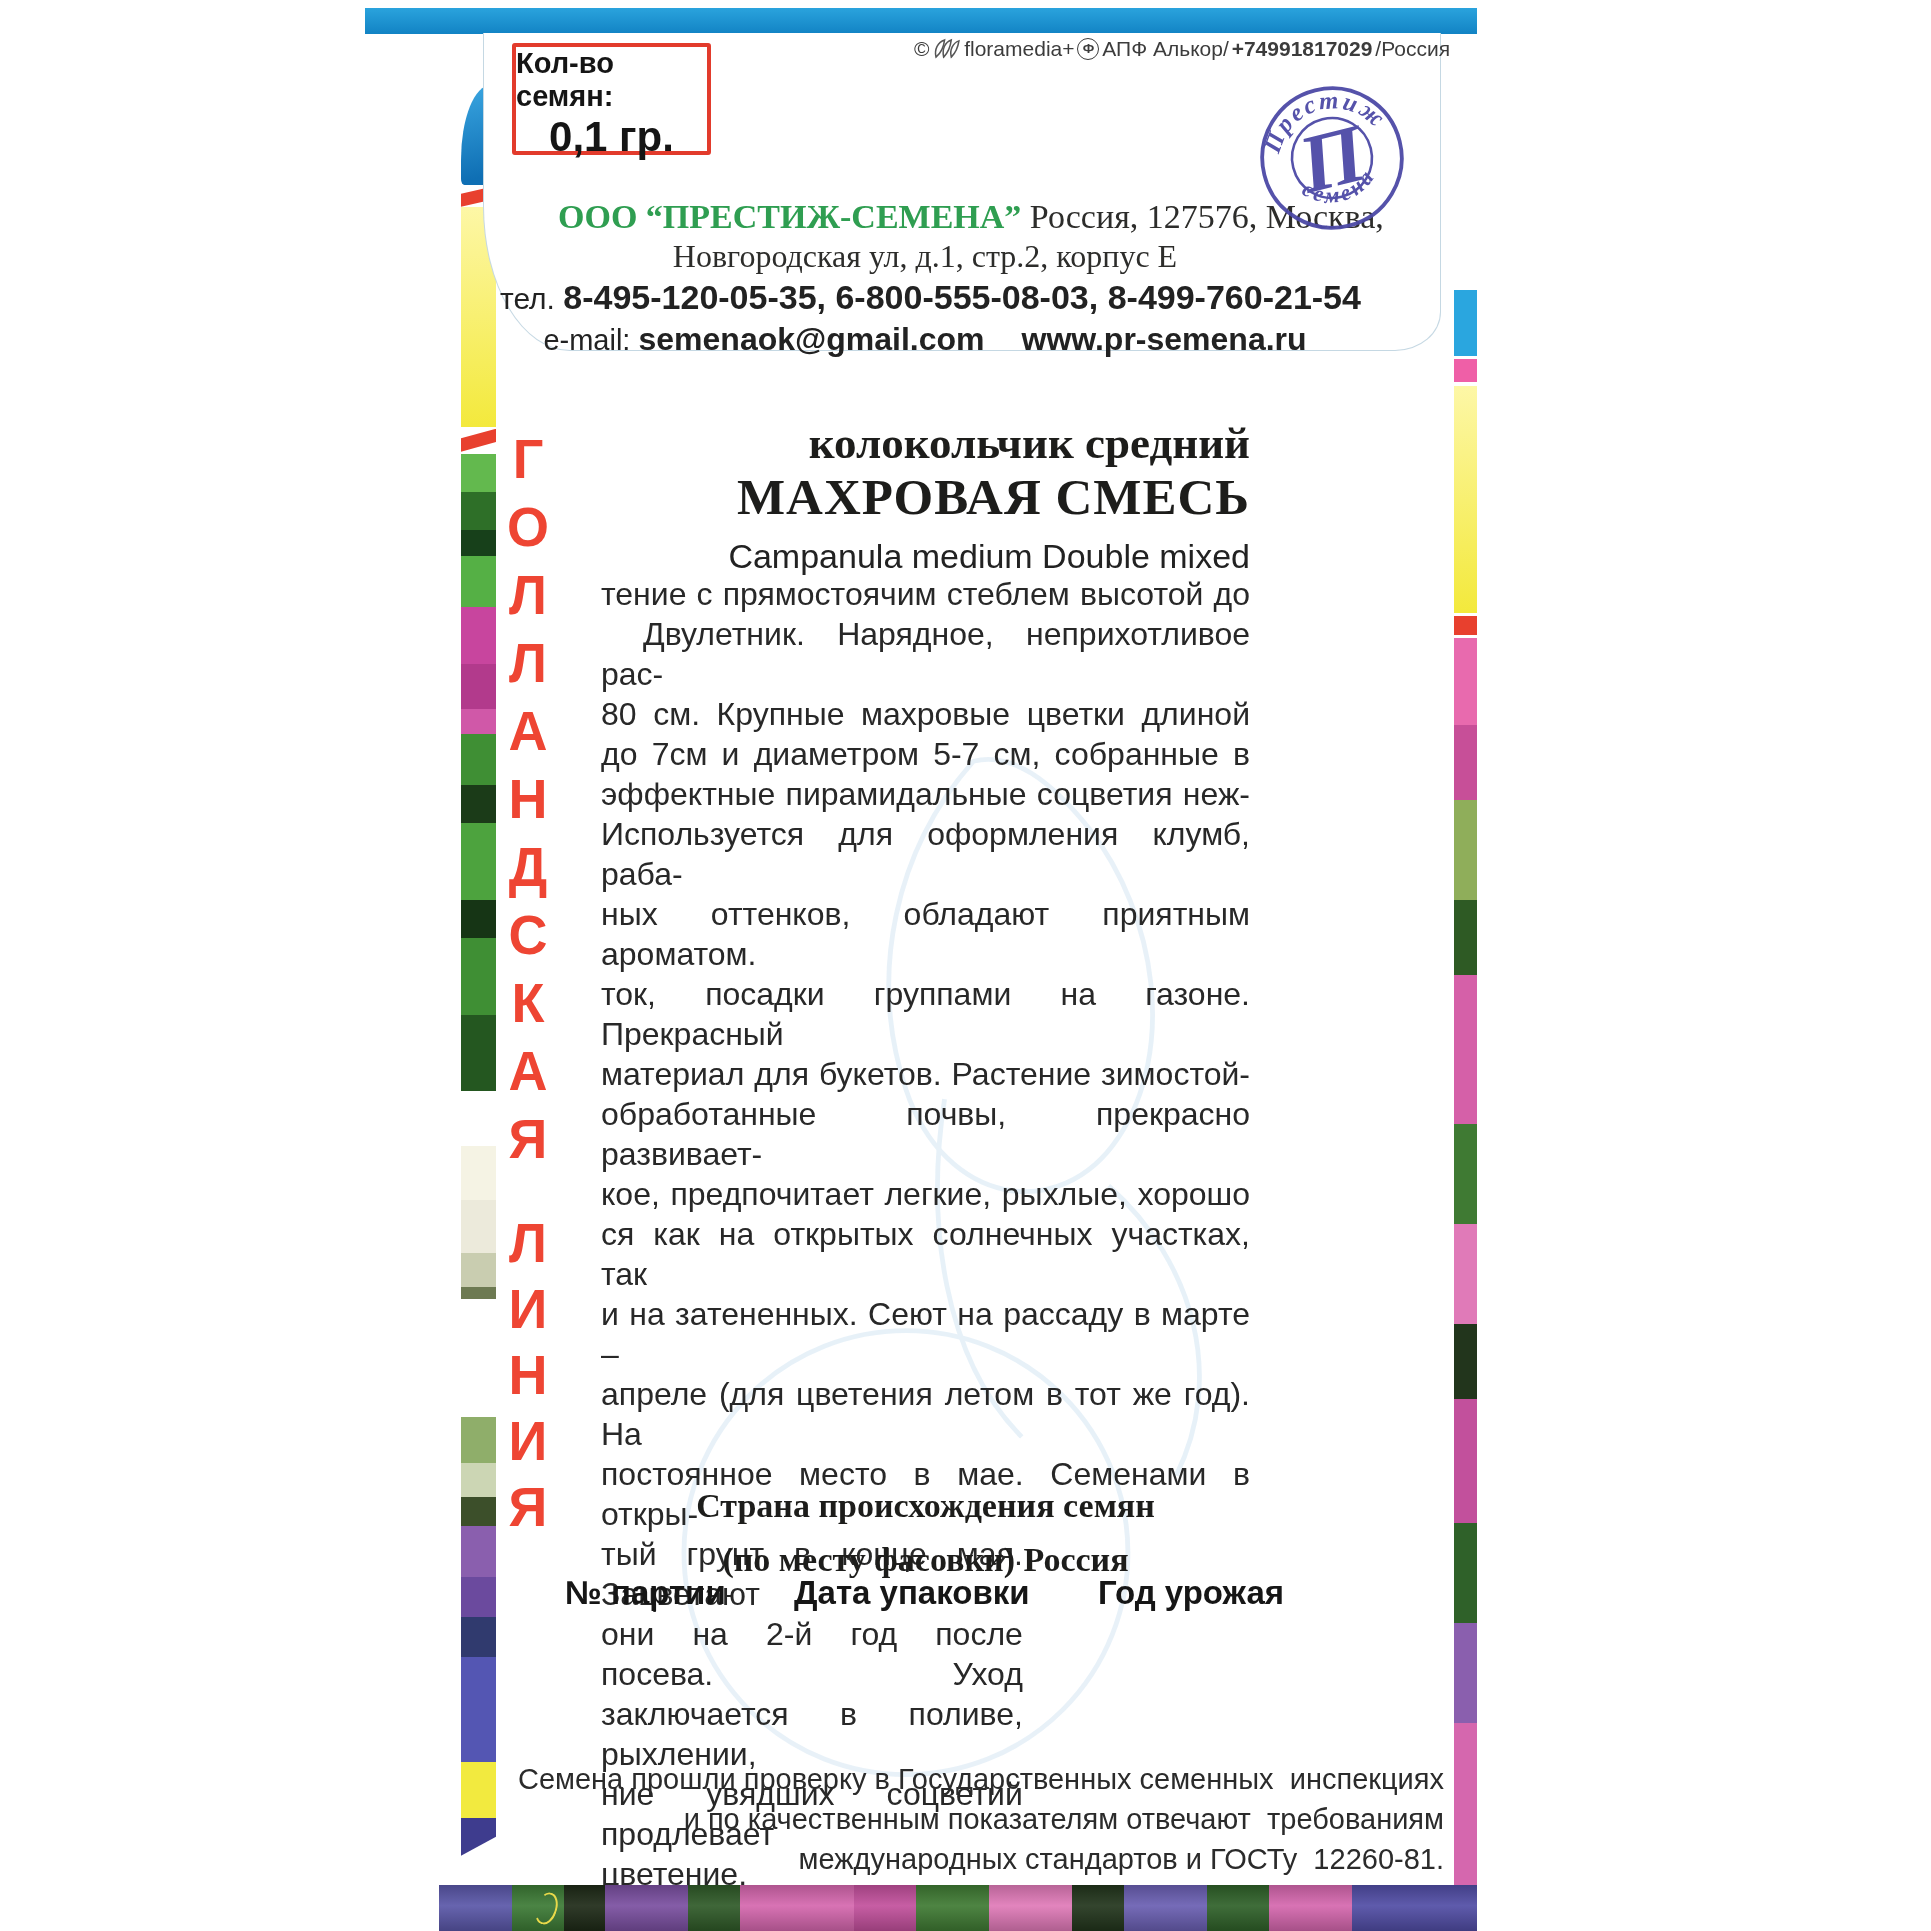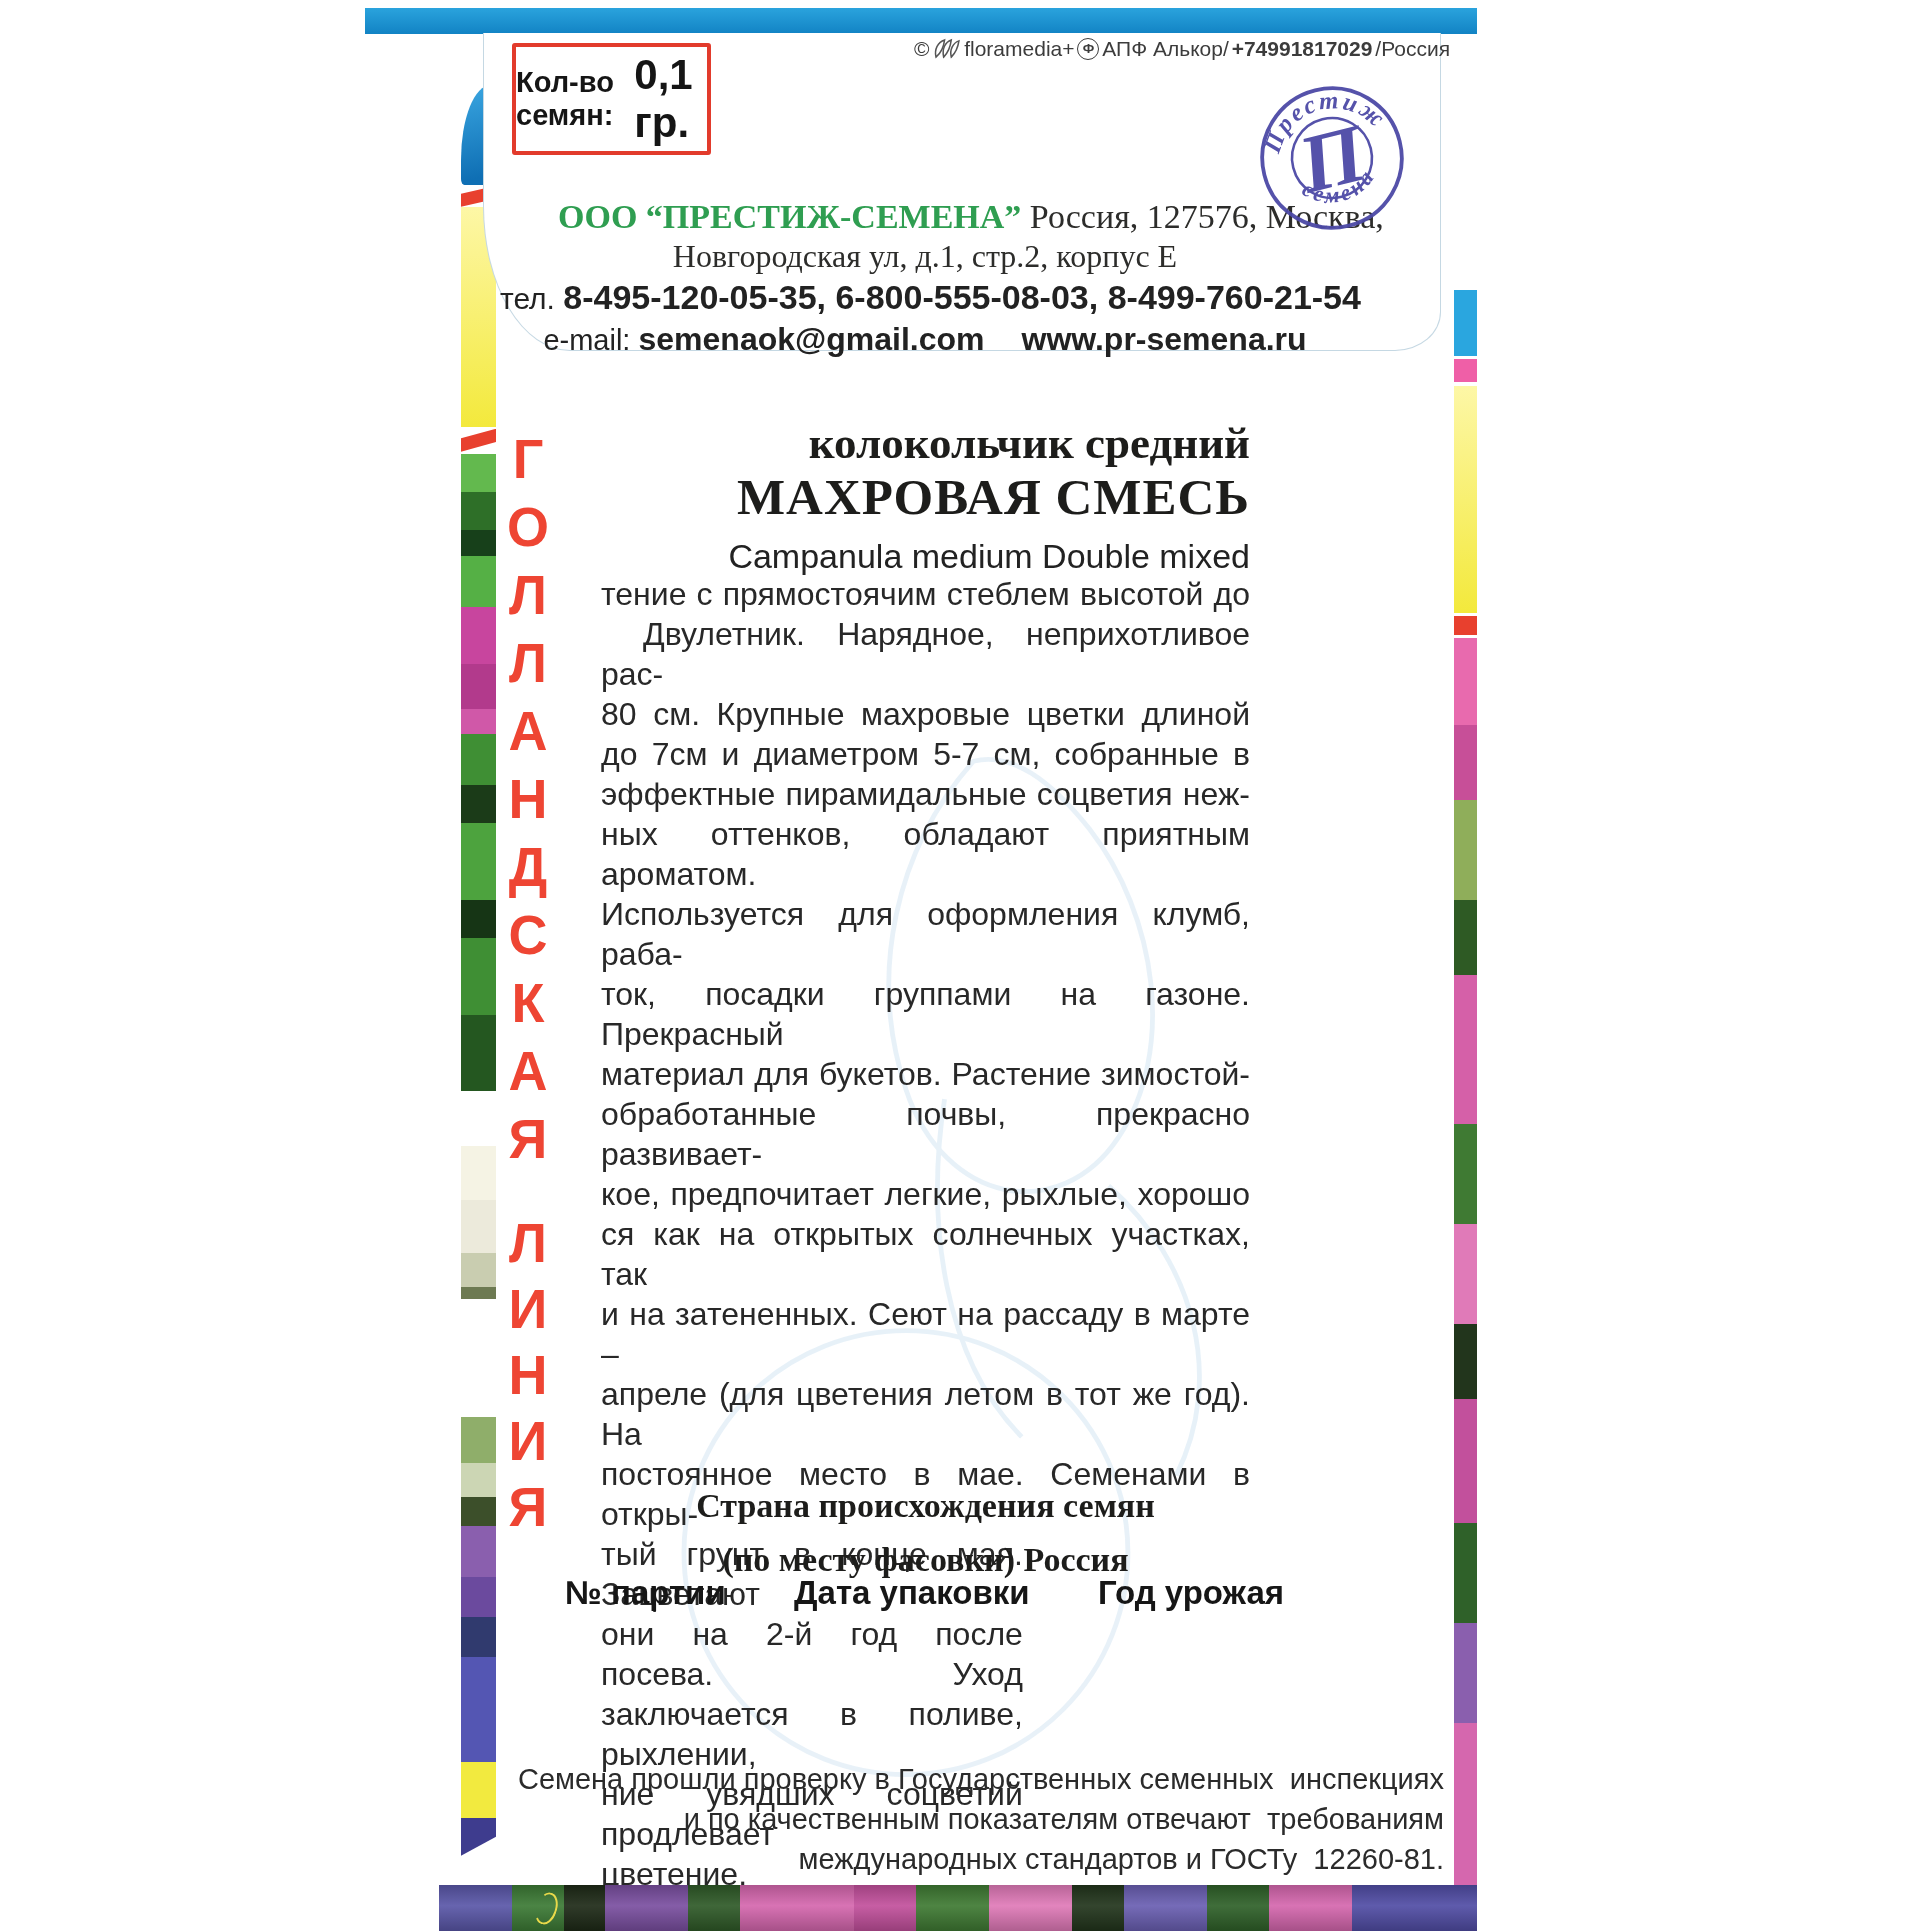--- a/index.html
+++ b/index.html
@@ -17,21 +17,21 @@
                border-radius:0 0 46px 87px / 0 0 39px 145px;}
 
   .credit-line{position:absolute;top:29px;right:27px;font-size:21px;color:#3c3c3c;
                display:flex;align-items:center;gap:2.9px;white-space:nowrap;}
   .credit-line .bold{font-weight:bold;}
   .agency-badge{display:inline-flex;align-items:center;justify-content:center;width:20px;height:20px;
                 border:1.4px solid #3c3c3c;border-radius:50%;font-size:13.5px;font-weight:bold;}
 
   .qty-box{position:absolute;left:147px;top:35px;width:191px;height:104px;
            border:4.8px solid #e23b2c;border-radius:2.9px;background:#fff;
-           display:flex;align-items:center;justify-content:space-between;}
+           display:flex;flex-direction:column;align-items:center;justify-content:space-between;}
   .qty-label{font-size:29px;font-weight:bold;color:#151515;line-height:33px;}
   .qty-value{font-size:42px;font-weight:bold;color:#151515;line-height:48px;}
 
   .producer-block{position:absolute;left:135px;top:189px;width:850px;text-align:center;}
   .producer-line1{font-family:"Liberation Serif",serif;font-size:34px;line-height:39px;white-space:nowrap;
                   margin-left:58px;}
   .producer-name{color:#2f9e51;font-weight:bold;}
   .producer-loc{color:#2d2d2b;}
   .producer-address{font-family:"Liberation Serif",serif;font-size:32px;line-height:37px;color:#2d2d2b;margin-top:1.9px;}
   .producer-phones{font-size:30px;margin-top:3.9px;color:#222;white-space:nowrap;}
@@ -234,22 +234,22 @@
       <div class="title-2">МАХРОВАЯ СМЕСЬ</div>
       <div class="title-latin">Campanula medium Double mixed</div>
     </div>
 
     <div class="body-text">
         <div class="body-line">тение с прямостоячим стеблем высотой до</div>
         <div class="body-line indent">Двулетник. Нарядное, неприхотливое рас-</div>
         <div class="body-line">80 см. Крупные махровые цветки длиной</div>
         <div class="body-line">до 7см и диаметром 5-7 см, собранные в</div>
         <div class="body-line">эффектные пирамидальные соцветия неж-</div>
+        <div class="body-line">Используется для оформления клумб, раба-</div>
         <div class="body-line">ных оттенков, обладают приятным ароматом.</div>
-        <div class="body-line">Используется для оформления клумб, раба-</div>
         <div class="body-line">ток, посадки группами на газоне. Прекрасный</div>
         <div class="body-line">материал для букетов. Растение зимостой-</div>
         <div class="body-line">обработанные почвы, прекрасно развивает-</div>
         <div class="body-line">кое, предпочитает легкие, рыхлые, хорошо</div>
         <div class="body-line">ся как на открытых солнечных участках, так</div>
         <div class="body-line">и на затененных. Сеют на рассаду в марте –</div>
         <div class="body-line">апреле (для цветения летом в тот же год). На</div>
         <div class="body-line">постоянное место в мае. Семенами в откры-</div>
         <div class="body-line narrow">тый грунт в конце мая. Зацветают</div>
         <div class="body-line narrow">они на 2-й год после посева. Уход</div>

